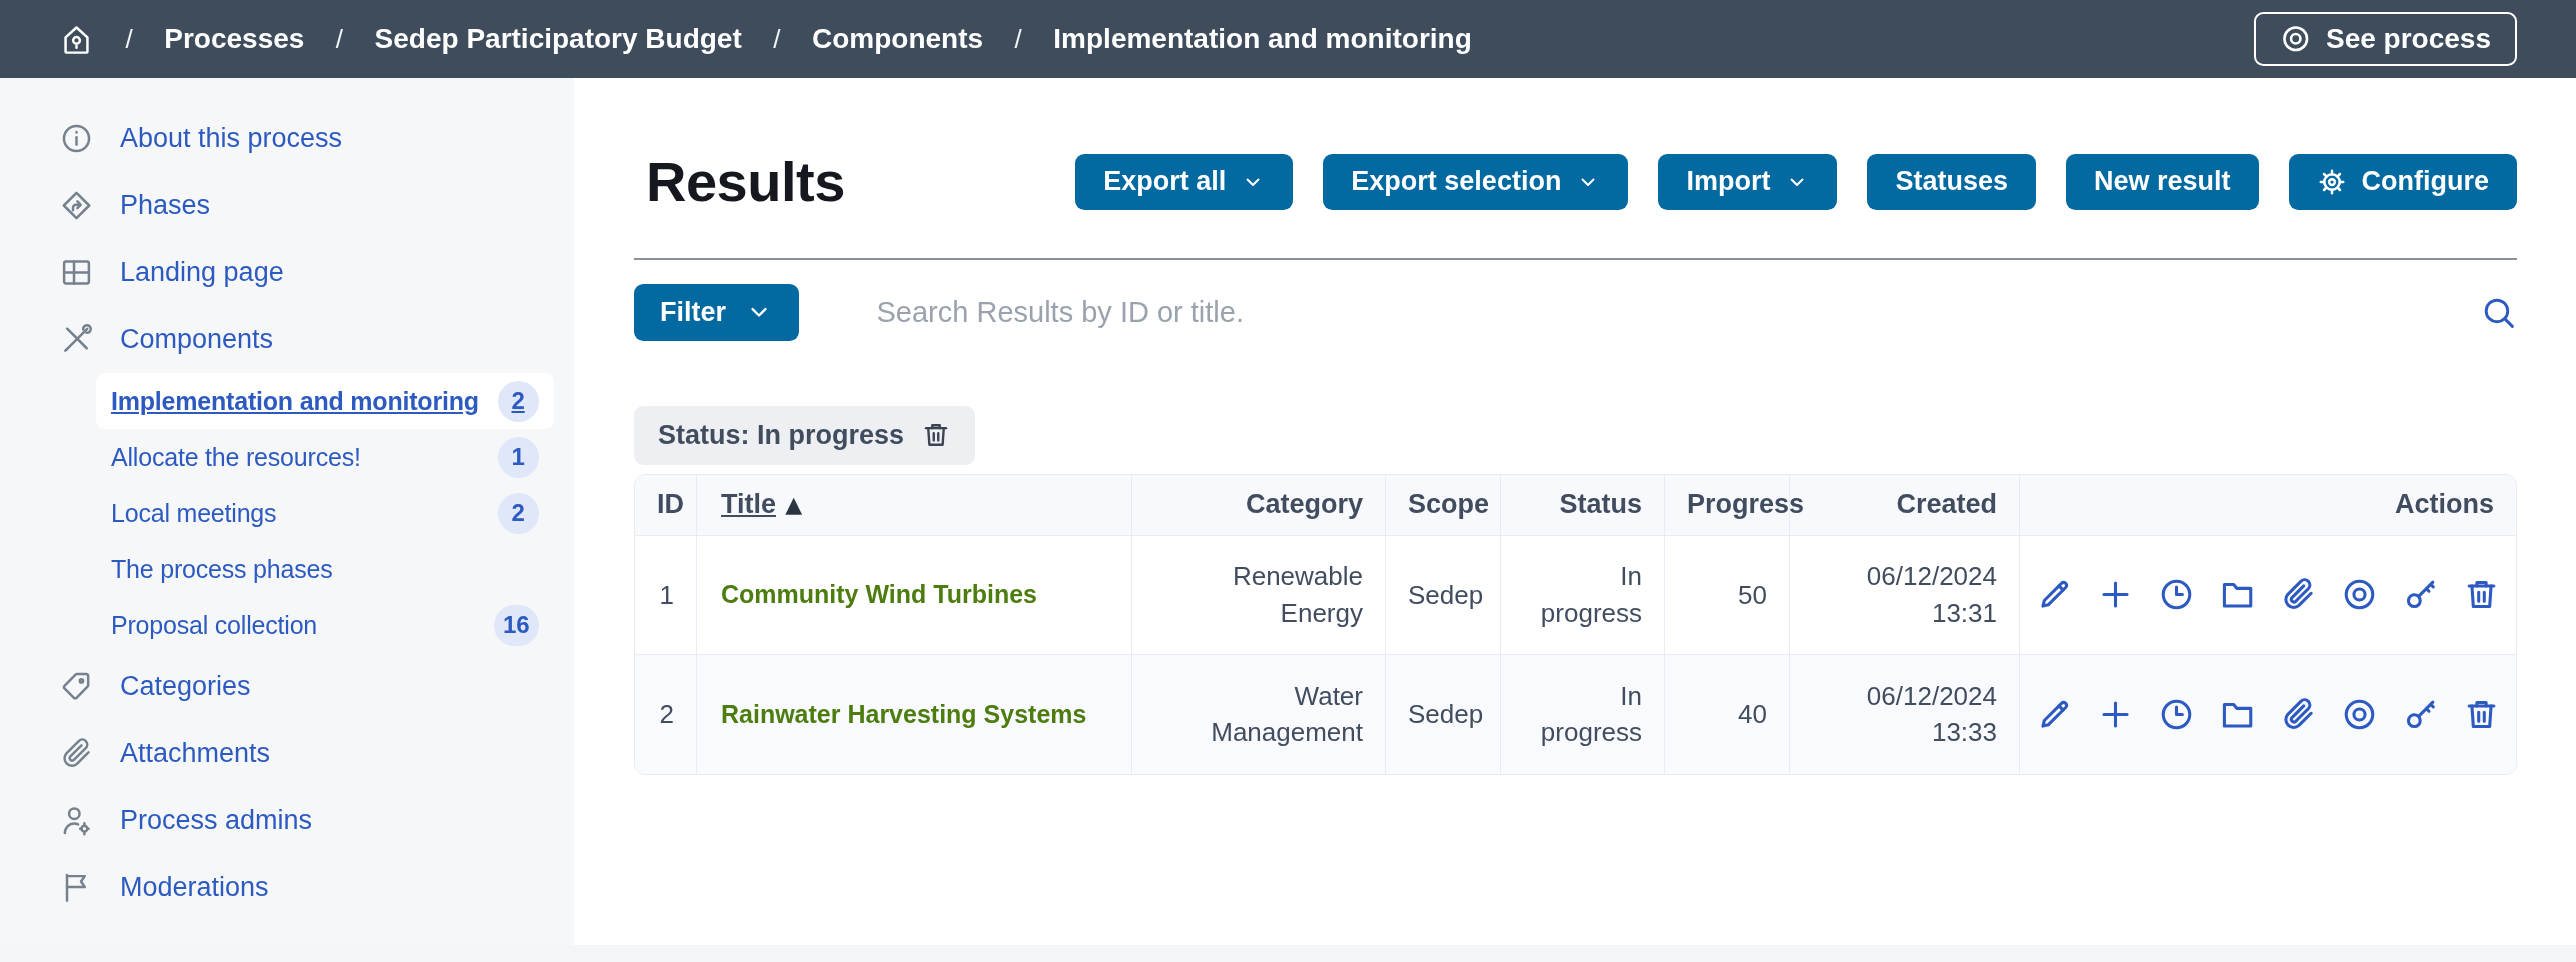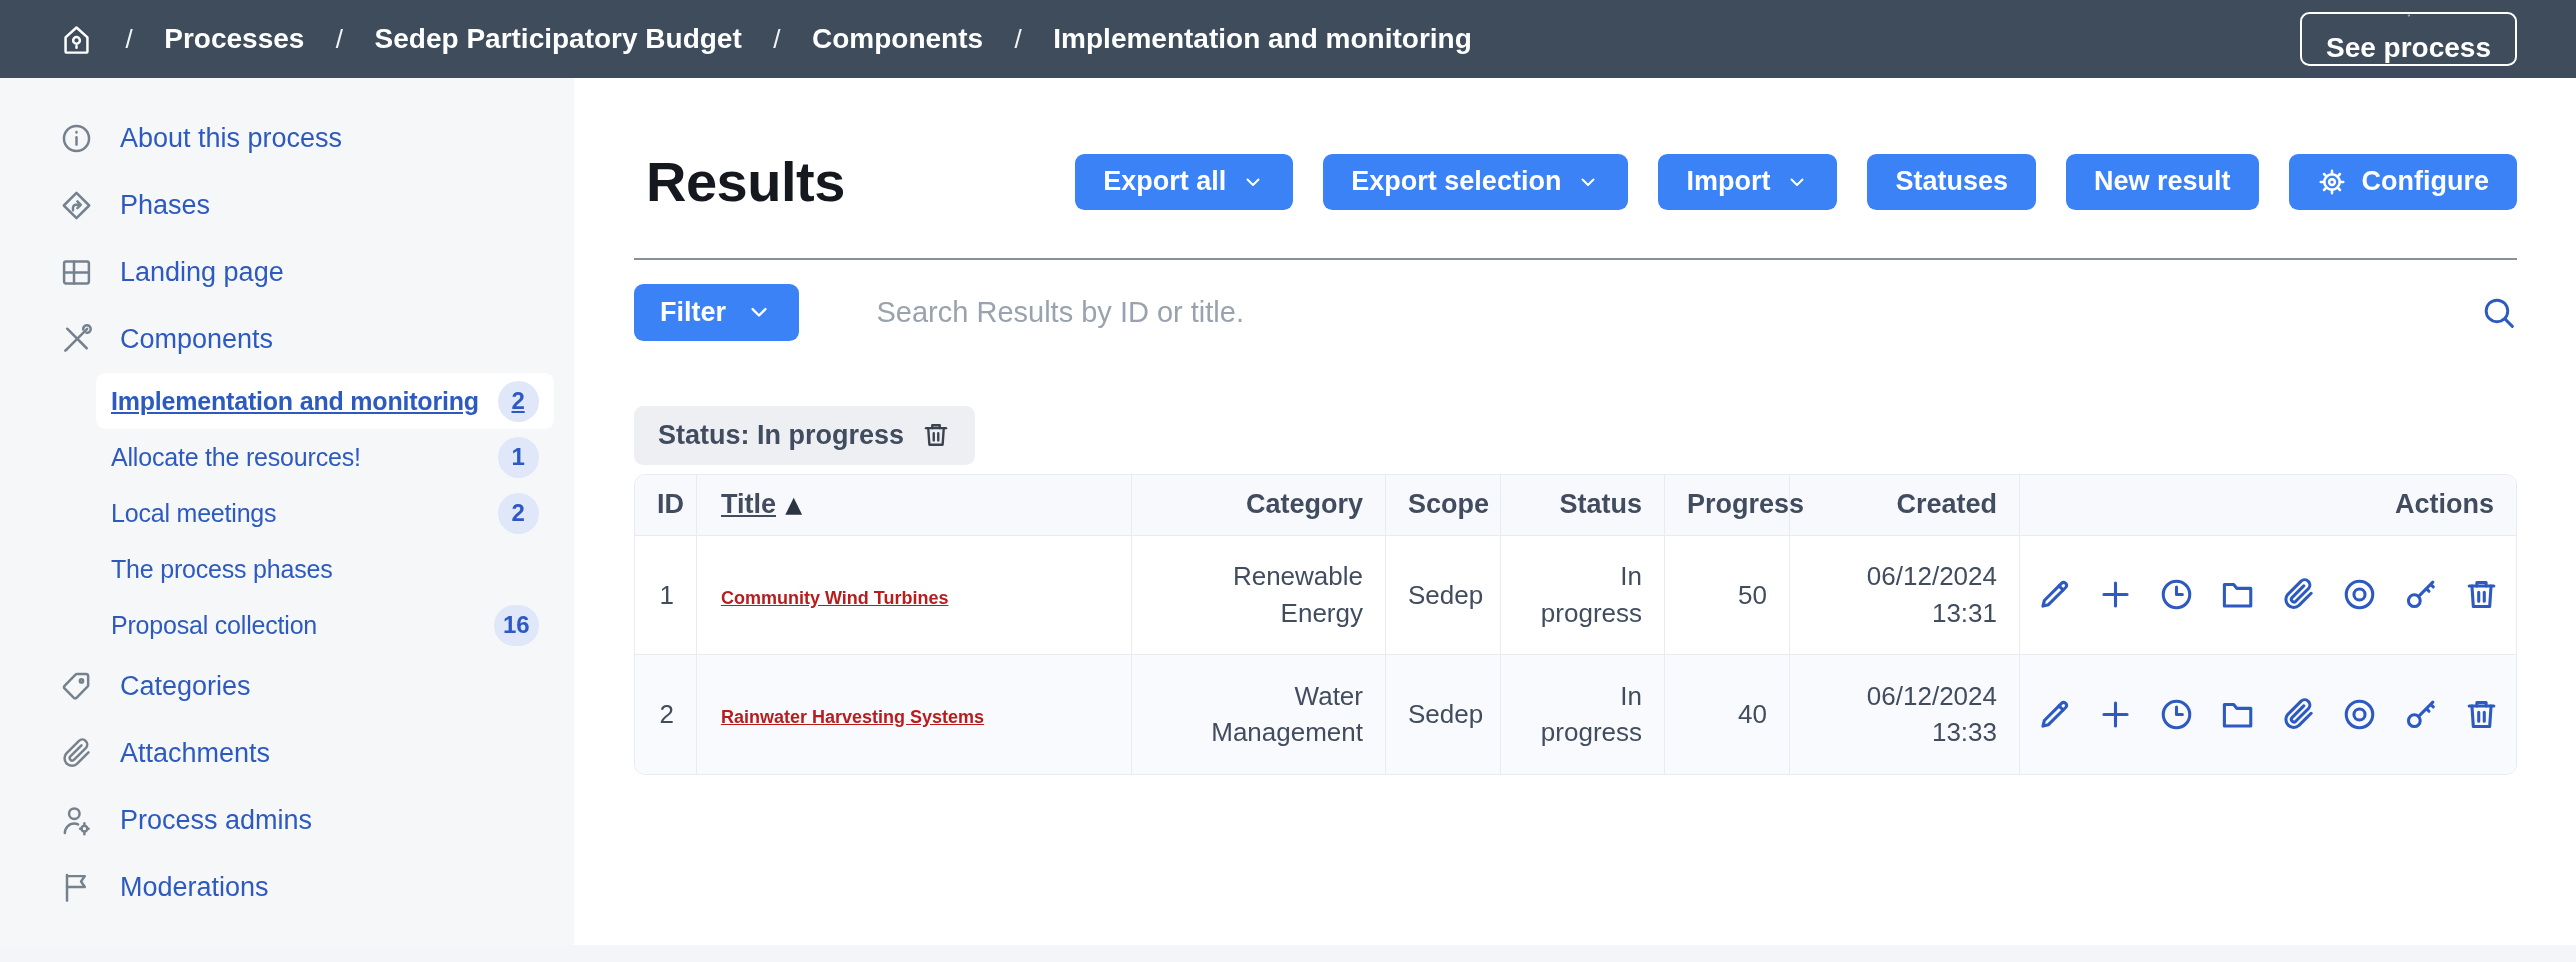--- a/index.html
+++ b/index.html
@@ -18,21 +18,21 @@
     padding:0 59px;
   }
   .breadcrumb { display:flex; align-items:center; gap:31.5px; font-size:28px; font-weight:600; }
   .bc-home { color:#fff; display:flex; align-items:center; cursor:pointer; }
   .bc-link { color:#fff; text-decoration:none; cursor:pointer; white-space:nowrap; }
   .bc-sep { font-weight:400; font-size:26px; color:#f2f4f6; }
   .see-process {
     display:inline-flex; align-items:center; gap:15px;
     background:transparent; border:2.3px solid #fff; color:#fff;
     border-radius:9.3px; height:54px; padding:0 24px;
-    font-size:28px; font-weight:700; font-family:inherit; cursor:pointer; white-space:nowrap;flex-direction:column;
+    font-size:28px; font-weight:700; font-family:inherit; cursor:pointer; white-space:nowrap;
   }
 
   
   .shell { display:flex; height:867px; }
   .footer-band { height:18.5px; width:100%; background:#f3f5f9; }
 
   
   .sidebar { width:574px; background:#f5f7f9; padding-top:27px; flex:none; }
   .side-item {
     display:flex; align-items:center; gap:26px; height:67px; padding-left:59px;
@@ -52,21 +52,21 @@
     padding:0 9.3px; margin-left:11px;
   }
   .badge:empty { display:none; }
 
   
   .main { flex:1; padding:0 61px 0 60px; }
   .results-header { display:flex; align-items:center; justify-content:space-between; margin-top:59px; }
   .page-title { margin:12px; font-size:56px; font-weight:700; color:#15191f; letter-spacing:-0.5px; }
   .toolbar { display:flex; gap:30px; }
   .btn {
-    background:#3b82f6; color:#fff; border:none; border-radius:9.3px;
+    background:#0369a1; color:#fff; border:none; border-radius:9.3px;
     height:56px; padding:0 28px; font-size:27px; font-weight:700; font-family:inherit;
     display:inline-flex; align-items:center; gap:15px; cursor:pointer; white-space:nowrap;
   }
   .btn .ic { stroke-width:2; }
   .rule { border:none; border-top:2.8px solid #8a9099; margin:31.5px 0 0 0; }
 
   .filterbar { display:flex; align-items:center; margin-top:24px; }
   .filter-btn { height:57px; padding:0 26px; gap:18.5px; }
   .search-input {
     flex:1; border:none; outline:none; background:transparent;
@@ -88,21 +88,21 @@
   th, td { border-right:1.9px solid #e8ebf1; border-bottom:1.9px solid #e8ebf1; padding:0 22px; text-align:right; vertical-align:middle; }
   th:last-child, td:last-child { border-right:none; }
   tbody tr:last-child td { border-bottom:none; }
   thead th { background:#f8f9fd; height:61px; font-weight:700; font-size:27px; }
   tbody td { height:119px; background:#ffffff; line-height:1.4; }
   tbody tr.alt td { background:#f9fafd; }
   th.col-title, td.col-title { text-align:left; padding-left:24px; }
   .th-sort { display:inline-flex; align-items:center; gap:9.3px; cursor:pointer; }
   .th-link { text-decoration:underline; }
   .tri { font-size:22px; color:#2b3542; font-family:"DejaVu Sans", sans-serif; }
-  .title-link { color:#b91c1c; font-weight:700; text-decoration:underline; font-size:18px; line-height:1.5; cursor:pointer; }
+  .title-link { color:#4d7c0f; font-weight:700; font-size:25px; line-height:1.5; cursor:pointer; }
   .date-line { display:block; }
   .actions { display:flex; align-items:center; justify-content:center; gap:24px; }
   .act-btn { background:none; border:none; padding:0; color:#2d5ac1; cursor:pointer; display:flex; }
   .act-btn .ic { stroke-width:2; }
 </style>
 </head>
 <body>
 
 <svg width="0" height="0" style="position:absolute">
   <defs>

